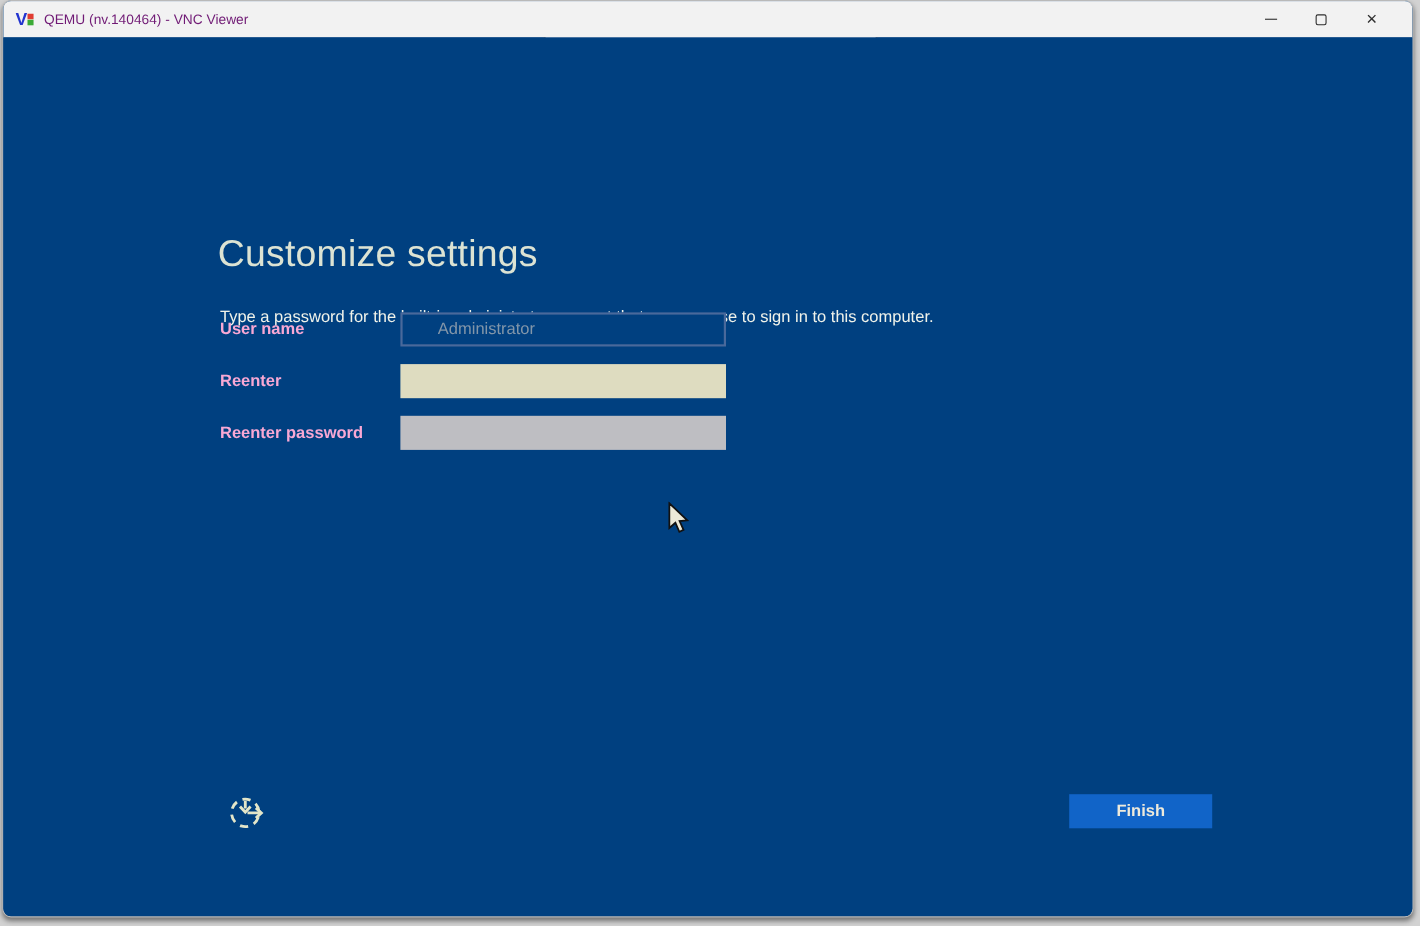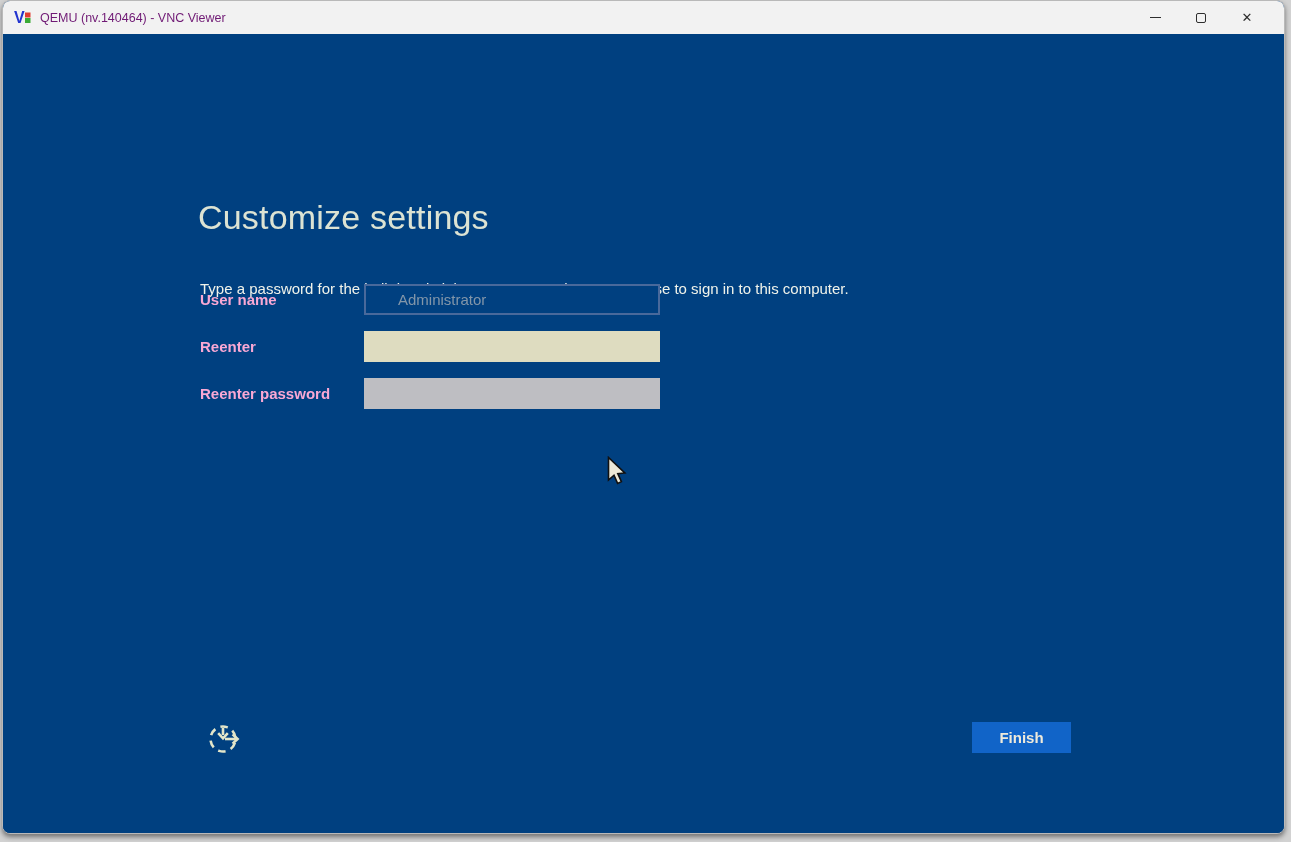--- a/index.html
+++ b/index.html
@@ -49,21 +49,21 @@
     border-left: 2px solid #2a2a35;
     border-right: 2px solid #2a2a35;
     border-bottom: 2px solid #0c0c16;
   }
   
   .screen {
     position: absolute; left: 0; top: 33px; right: 0; bottom: 0;
     background: #004080;
   }
   .oobe-heading {
-    position: absolute; left: 195px; top: 164px;
+    position: absolute; left: 195px; top: 178px;
     font-size: 34px; font-weight: 300; letter-spacing: 0.2px;
     color: #dce3d3;
   }
   .oobe-desc {
     position: absolute; left: 197px; top: 246px;
     font-size: 15px; color: #f0f3ea;
   }
   .field-label {
     position: absolute; left: 197px;
     font-size: 15px; font-weight: 700; color: #f9a8d4;
@@ -90,21 +90,21 @@
     background: #bebec2; border: none; color: #333;
   }
   .lbl-username { top: 257px; }
   .lbl-password { top: 304px; }
   .lbl-reenter  { top: 351px; }
   .ease-access-btn {
     position: absolute; left: 202px; top: 685px; width: 38px; height: 38px;
     background: transparent; border: none; cursor: default;
   }
   .finish-btn {
-    position: absolute; left: 969px; top: 688px; width: 99px; height: 31px;
+    position: absolute; left: 969px; top: 688px; width: 130px; height: 31px;
     background: #1164c8; border: none;
     font-family: "Liberation Sans", sans-serif;
     font-size: 15px; font-weight: 700; color: #eeeadb;
     cursor: default;
   }
   .mouse-cursor {
     position: absolute; left: 604px; top: 422px;
     pointer-events: none;
   }
 </style>

